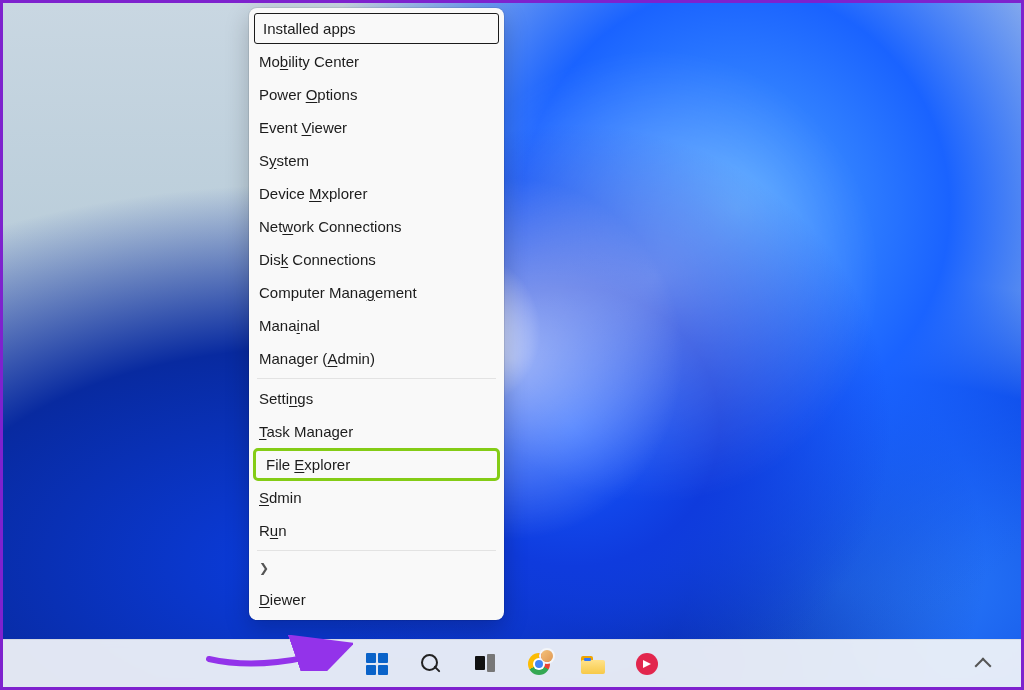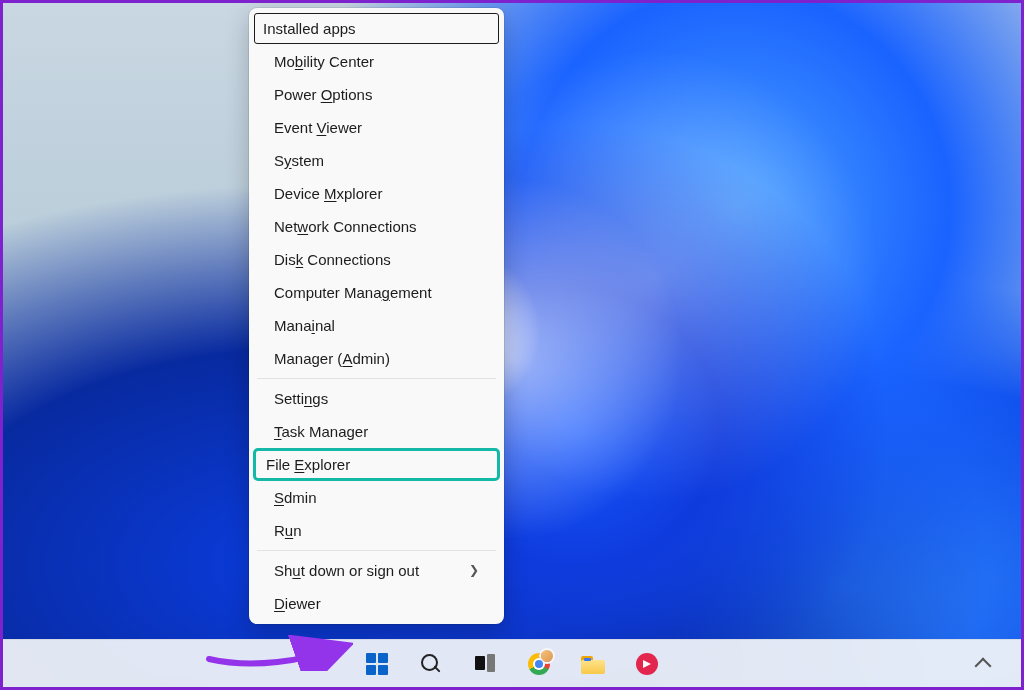--- a/index.html
+++ b/index.html
@@ -78,26 +78,26 @@
   .ctx {
     position: absolute; left: 246px; top: 5px; width: 255px;
     background: #f9f9f9; border-radius: 8px;
     box-shadow: 0 8px 24px rgba(0,0,0,0.22), 0 0 0 1px rgba(0,0,0,0.08);
     padding: 4px 0;
     font-size: 15px; color: #1c1c1c;
   }
   .ctx .grp-sep { height:1px; background:#e3e3e3; margin:3px 8px; }
   .ctx .item {
     display:flex; align-items:center; justify-content:space-between;
-    padding: 6px 25px; line-height:1.4; cursor:default;
+    padding: 6px 10px; line-height:1.4; cursor:default;
   }
   .ctx .item .u { text-decoration: underline; text-underline-offset: 2px; }
   .ctx .item.first { outline:1px solid #1c1c1c; outline-offset:-2px; border-radius:4px; margin:0 4px; padding:6px 10px; }
   .ctx .item .arrow { font-size:12px; color:#555; }
-  .ctx .hl { border:3px solid #14b8a6; border-radius:5px; margin:0 4px; padding:3px 10px; }
+  .ctx .hl { border:3px solid #84cc16; border-radius:5px; margin:0 4px; padding:3px 10px; }
 
   
   .annot { position:absolute; left:200px; bottom:16px; width:150px; height:36px; pointer-events:none; }
 </style>
 </head>
 <body>
 
 <div class="wallpaper"></div>
 
 <div class="ctx" id="ctx">
@@ -145,21 +145,20 @@
       <span><span>File </span><span class="u">E</span><span>xplorer</span></span>
     </div>
     <div class="item">
       <span><span></span><span class="u">S</span><span>dmin</span></span>
     </div>
     <div class="item">
       <span><span>R</span><span class="u">u</span><span>n</span></span>
     </div>
     <div class="grp-sep"></div>
     <div class="item">
-      <span><span>Sh</span><span class="u">u</span><span>t down or sign out</span></span>
       <span class="arrow">❯</span>
     </div>
     <div class="item">
       <span><span></span><span class="u">D</span><span>iewer</span></span>
     </div>
   </div>
 
 <div class="taskbar">
   <div class="task-center">
     <div class="task-btn" title="Start">

